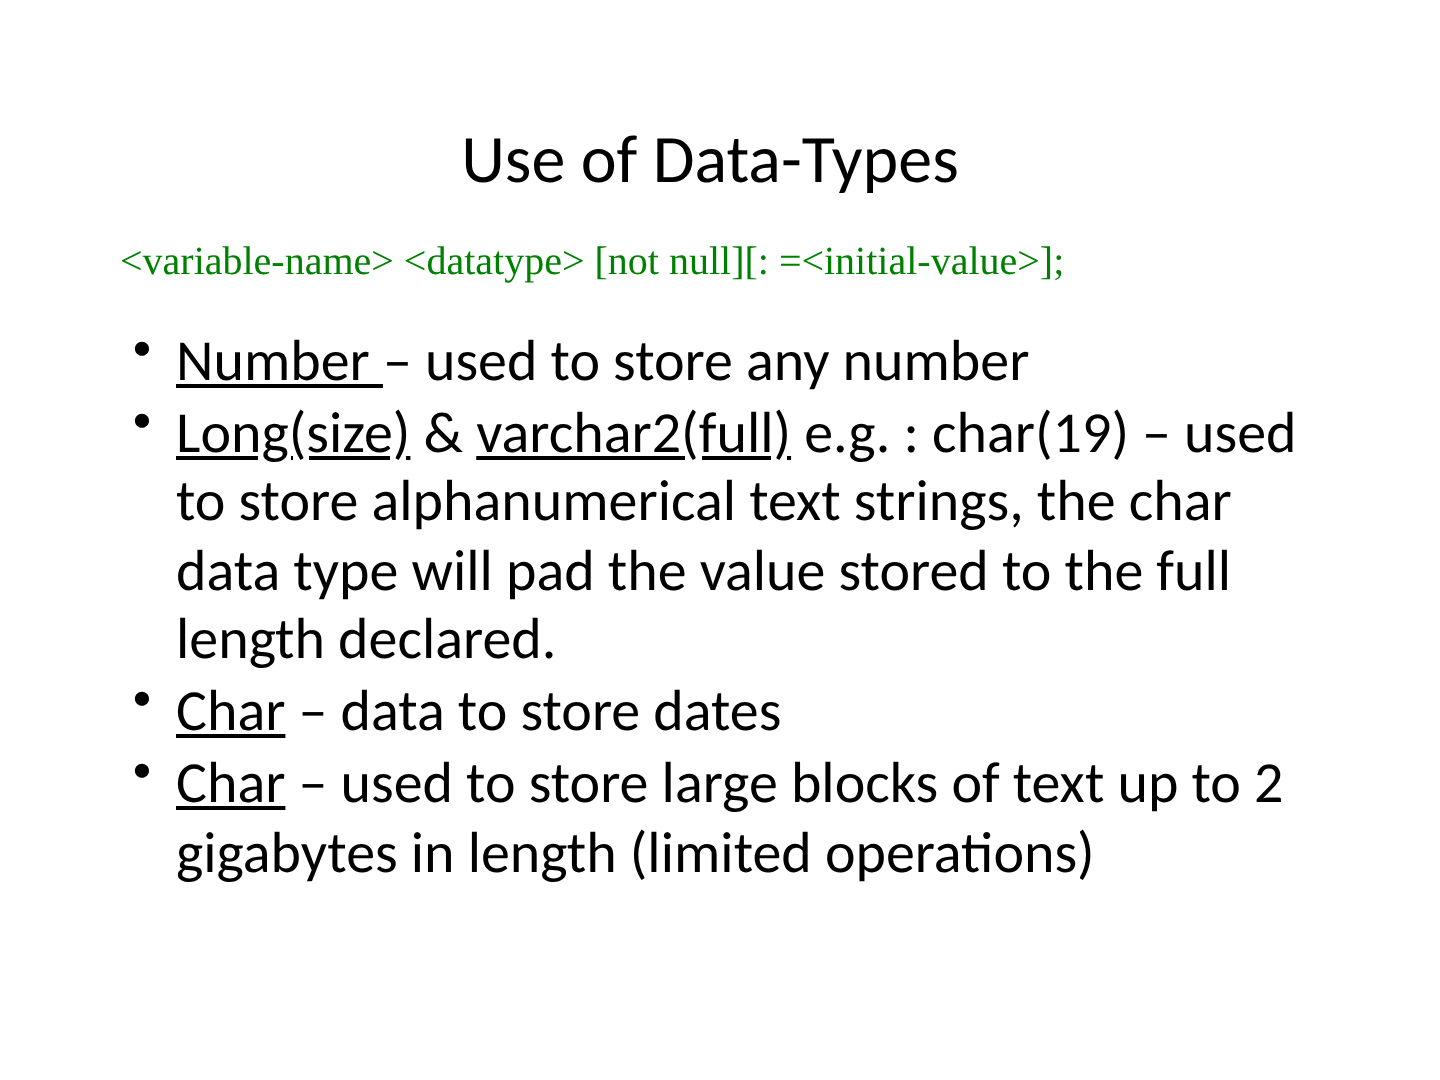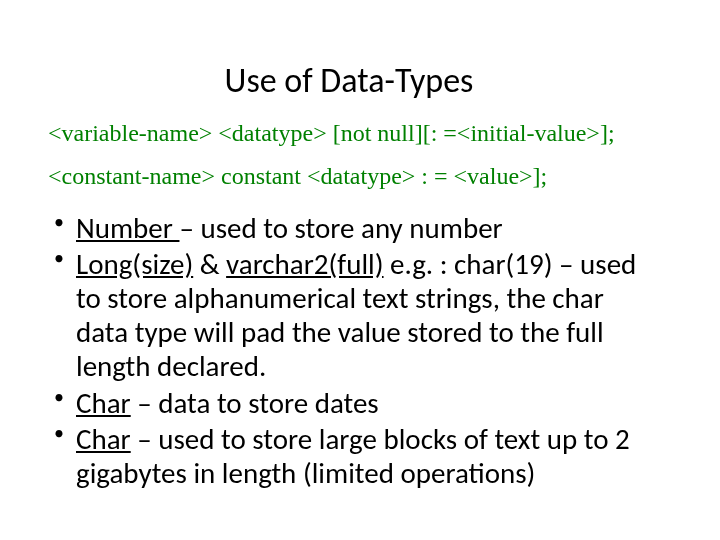--- a/index.html
+++ b/index.html
@@ -8,33 +8,33 @@
     width: 720px;
     height: 540px;
     background: #ffffff;
     font-family: Calibri, "Segoe UI", Arial, sans-serif;
     color: #000;
   }
   .slide {
     box-sizing: border-box;
     width: 720px;
     height: 540px;
-    padding: 60px 70px 40px 48px;
+    padding: 60px 70px 40px 60px;
     position: relative;
   }
   .title {
     text-align: center;
     font-size: 34px;
     font-weight: 400;
     margin: 0 0 18px 0;
   }
   .syntax {
     font-family: "Times New Roman", Times, serif;
     color: #008000;
-    font-size: 24px;
+    font-size: 20px;
     margin: 0 0 14px 0;
     line-height: 1.2;
   }
   ul.body {
     margin: 20px 0 0 0;
     padding: 0 0 0 28px;
     list-style: none;
   }
   ul.body > li {
     position: relative;
@@ -54,21 +54,20 @@
   }
 </style>
 </head>
 <body>
 
 <div class="slide">
 
   <h1 class="title">Use of Data-Types</h1>
 
   <p class="syntax">&lt;variable-name&gt; &lt;datatype&gt; [not null][: =&lt;initial-value&gt;];</p>
-  <p class="syntax">&lt;constant-name&gt; constant &lt;datatype&gt; : = &lt;value&gt;];</p>
 
   <ul class="body">
     <li>
       <span class="u">Number </span><span>– used to store any number</span>
     </li>
     <li>
       <span class="u">Long(size)</span><span> &amp; </span><span class="u">varchar2(full)</span><span> e.g. : char(19) – used to store alphanumerical text strings, the char data type will pad the value stored to the full length declared.</span>
     </li>
     <li>
       <span class="u">Char</span><span> – data to store dates</span>

